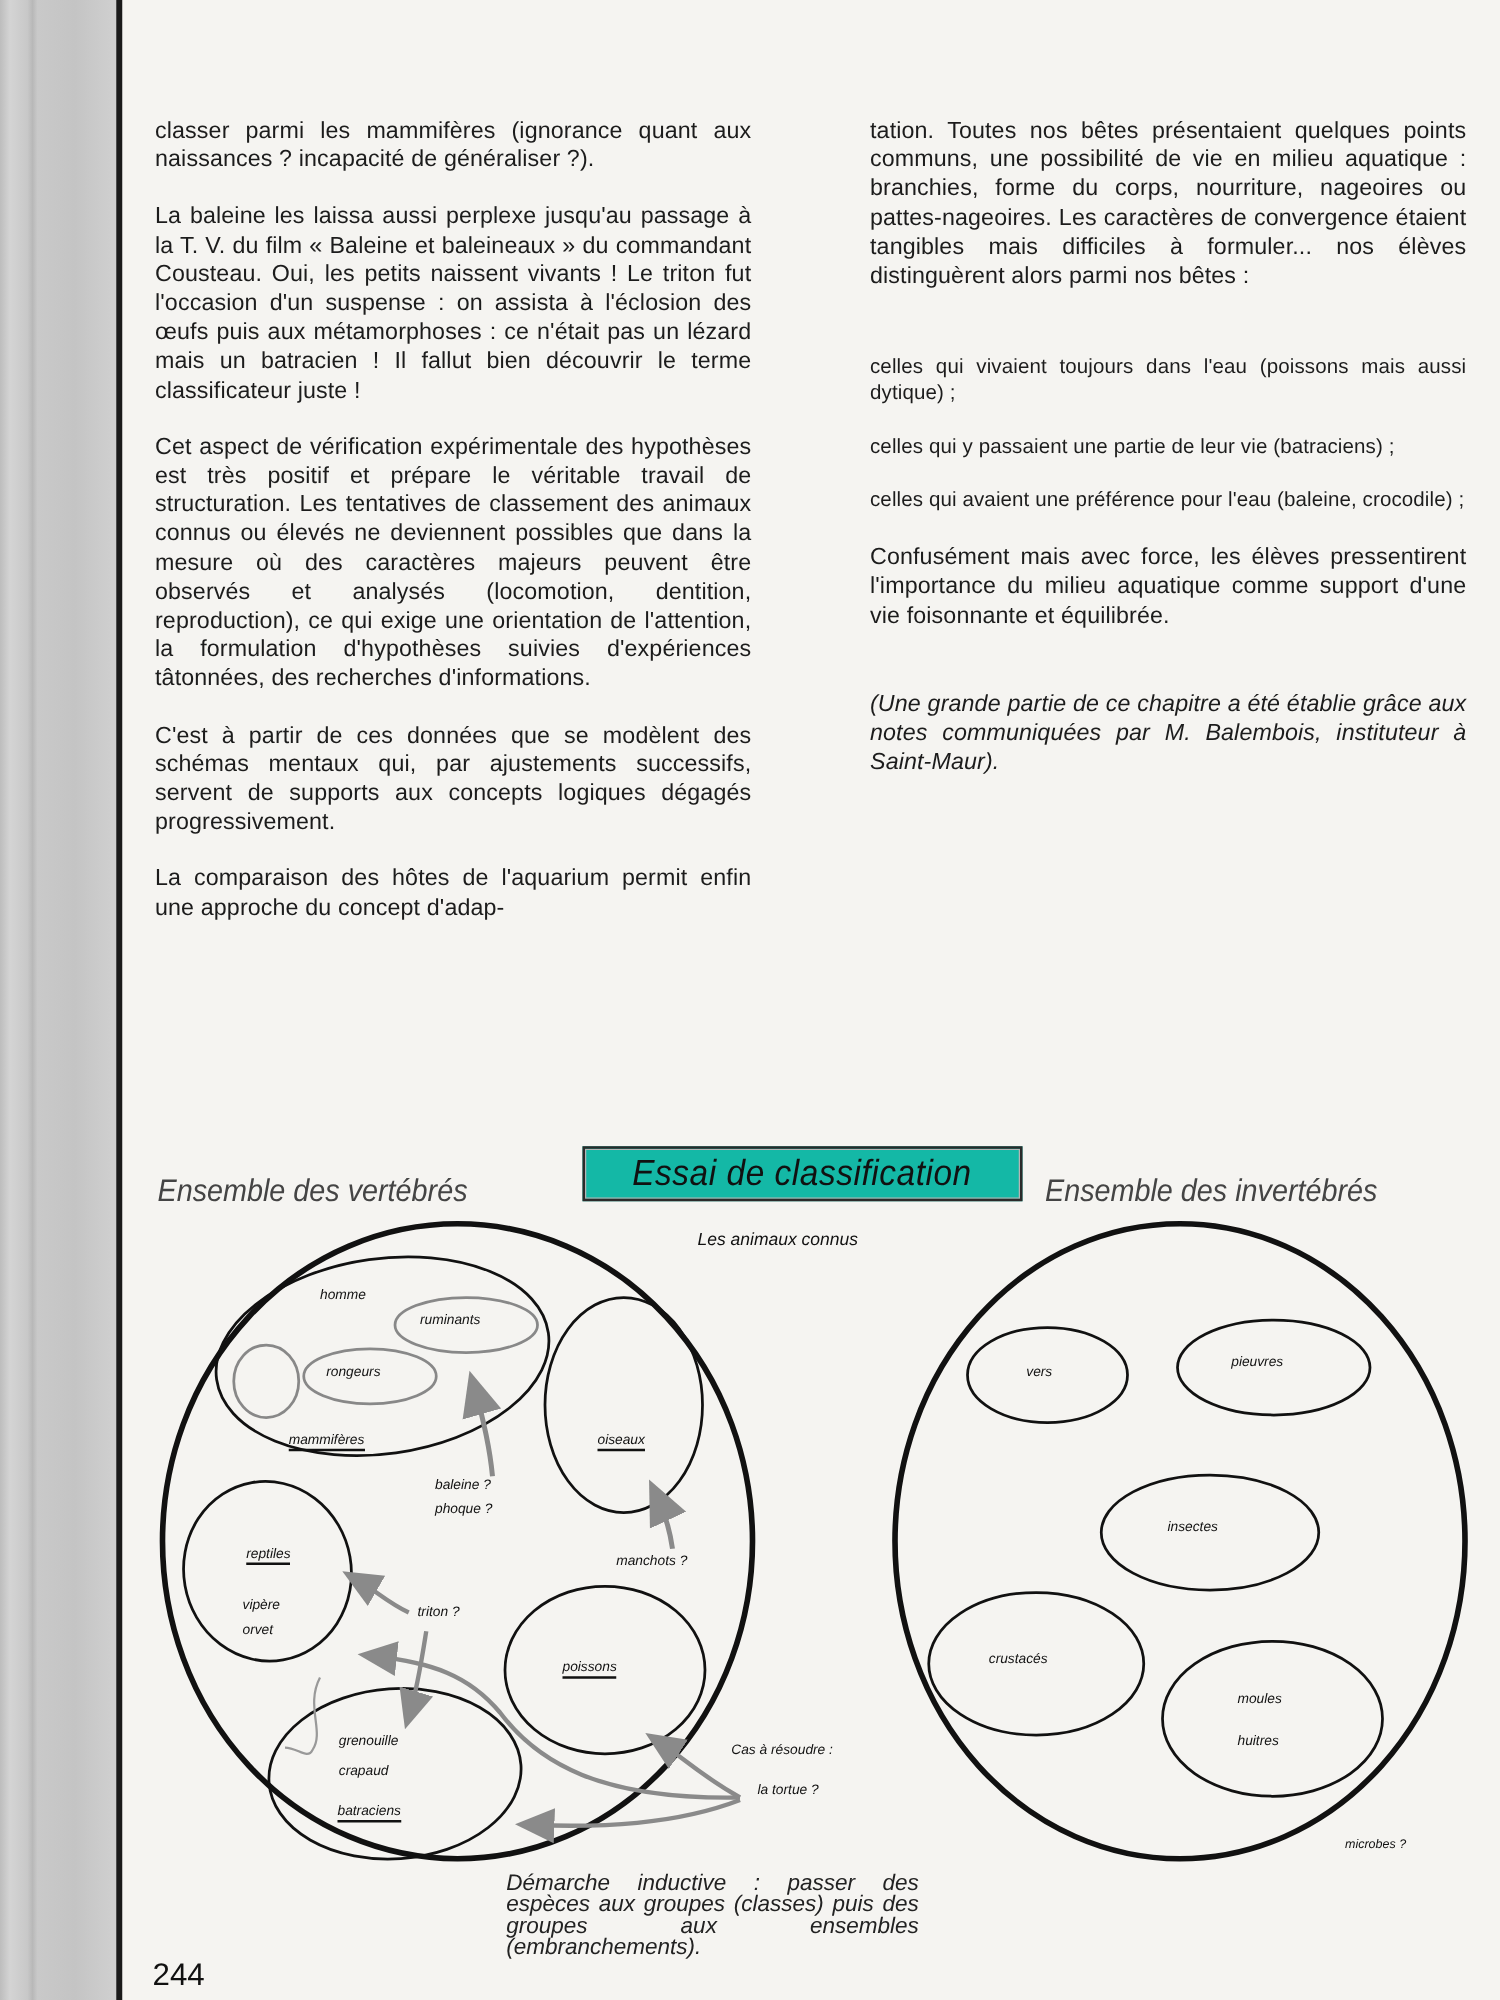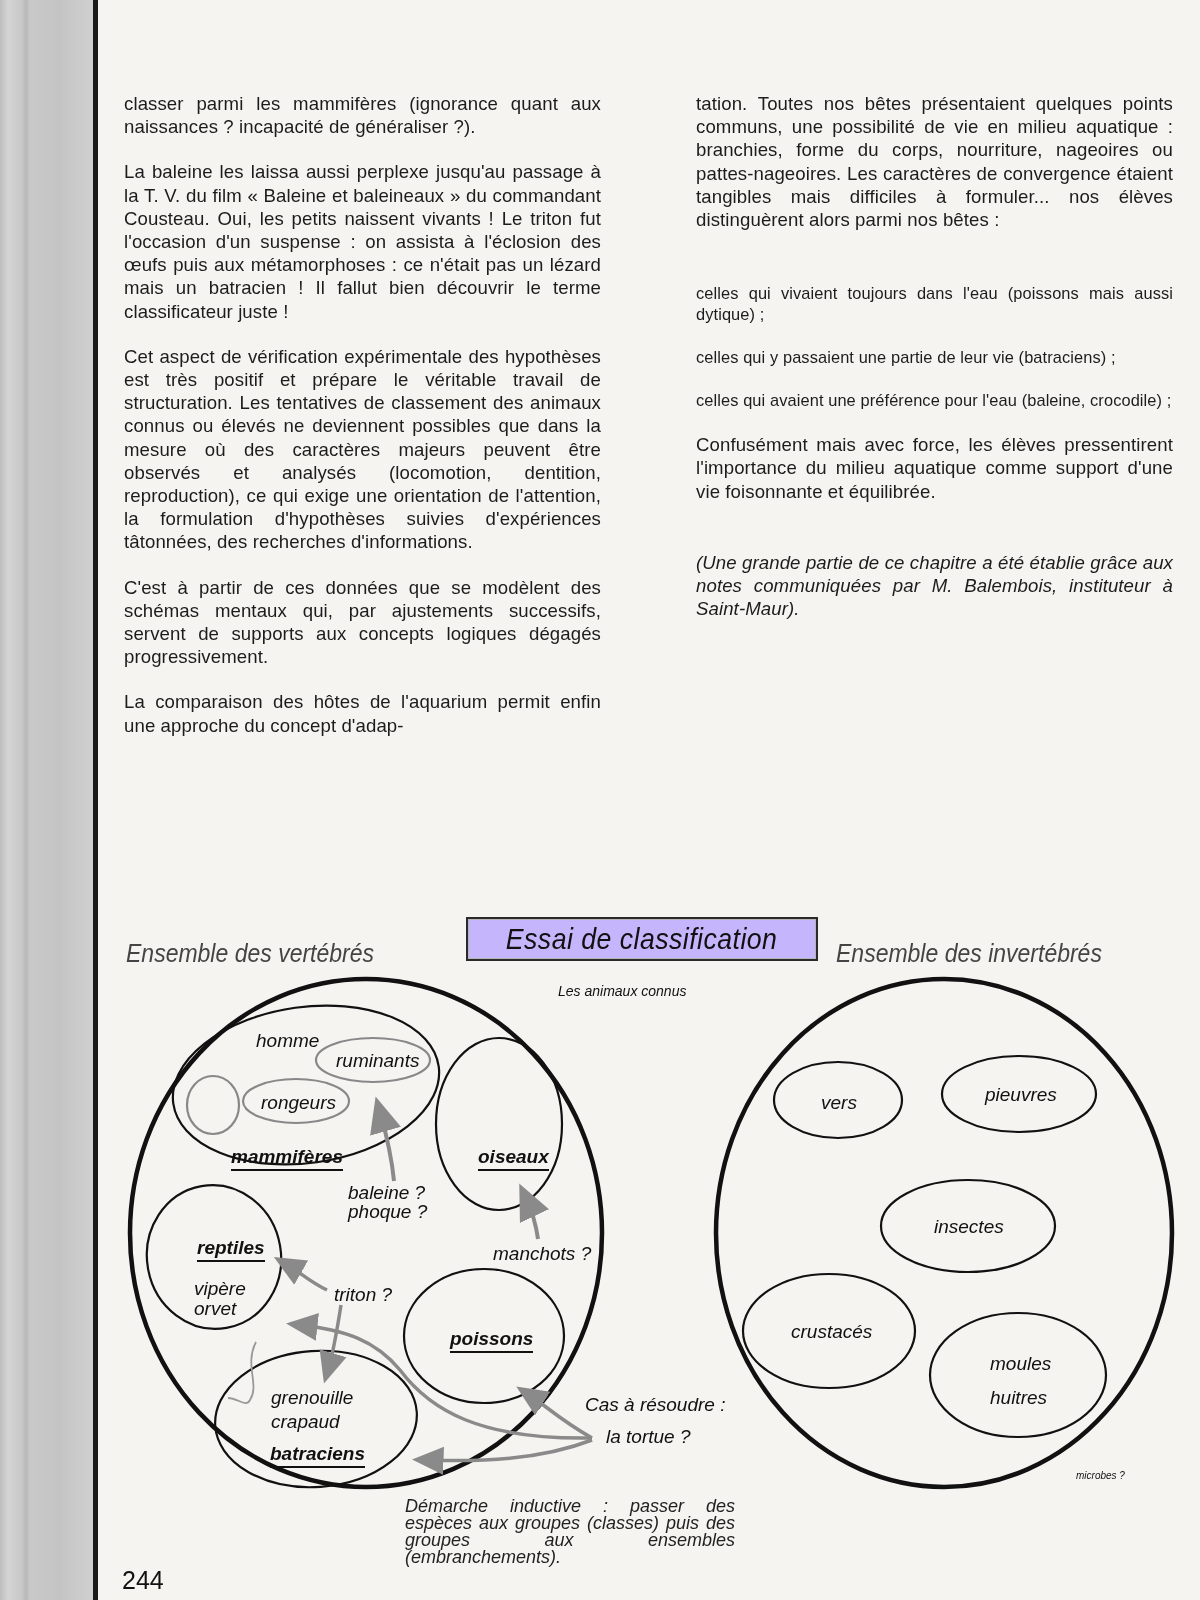--- a/index.html
+++ b/index.html
@@ -23,38 +23,38 @@
     text-align: justify; letter-spacing: 0.1px;
   }
   .col p { margin: 0 0 22px 0; }
   .col-left { left: 124px; top: 92px; width: 477px; }
   .col-right { left: 696px; top: 92px; width: 477px; }
   .col-right p.item { margin: 0 0 22px 0; font-size: 16.4px; line-height: 21px; }
   .italic { font-style: italic; }
 
   .diagram-title-box {
     position: absolute; left: 466px; top: 917px; width: 348px; height: 40px;
-    background: #c4b5fd; border: 2px solid #2a2a2a;
+    background: #14b8a6; border: 2px solid #2a2a2a;
     box-shadow: inset 0 0 0 1px #b5b5b5;
     display: flex; align-items: center; justify-content: center;
   }
   .diagram-title {
     font-family: "Liberation Sans", sans-serif; font-style: italic;
     font-size: 29px; color: #111; letter-spacing: 0.5px; transform: scaleX(0.92);
   }
   .ensemble-label {
     position: absolute; font-style: italic; font-size: 25px; color: #444;
     transform: scaleX(0.92); transform-origin: left;
   }
   .diagram-svg { position: absolute; left: 0; top: 0; }
   .diag-label {
-    position: absolute; font-style: italic; font-size: 19px; color: #111;
+    position: absolute; font-style: italic; font-size: 11px; color: #111;
     white-space: nowrap;
   }
-  .diag-label.u { border-bottom: 2px solid #111; padding-bottom: 1px; font-weight: bold; }
+  .diag-label.u { border-bottom: 2px solid #111; padding-bottom: 1px; }
   .caption {
     position: absolute; left: 405px; top: 1498px; width: 330px;
     font-style: italic; font-size: 18px; line-height: 17px; color: #222;
     text-align: justify;
   }
   .page-number {
     position: absolute; left: 122px; top: 1566px; font-size: 25px; color: #111;
   }
 </style>
 </head>

